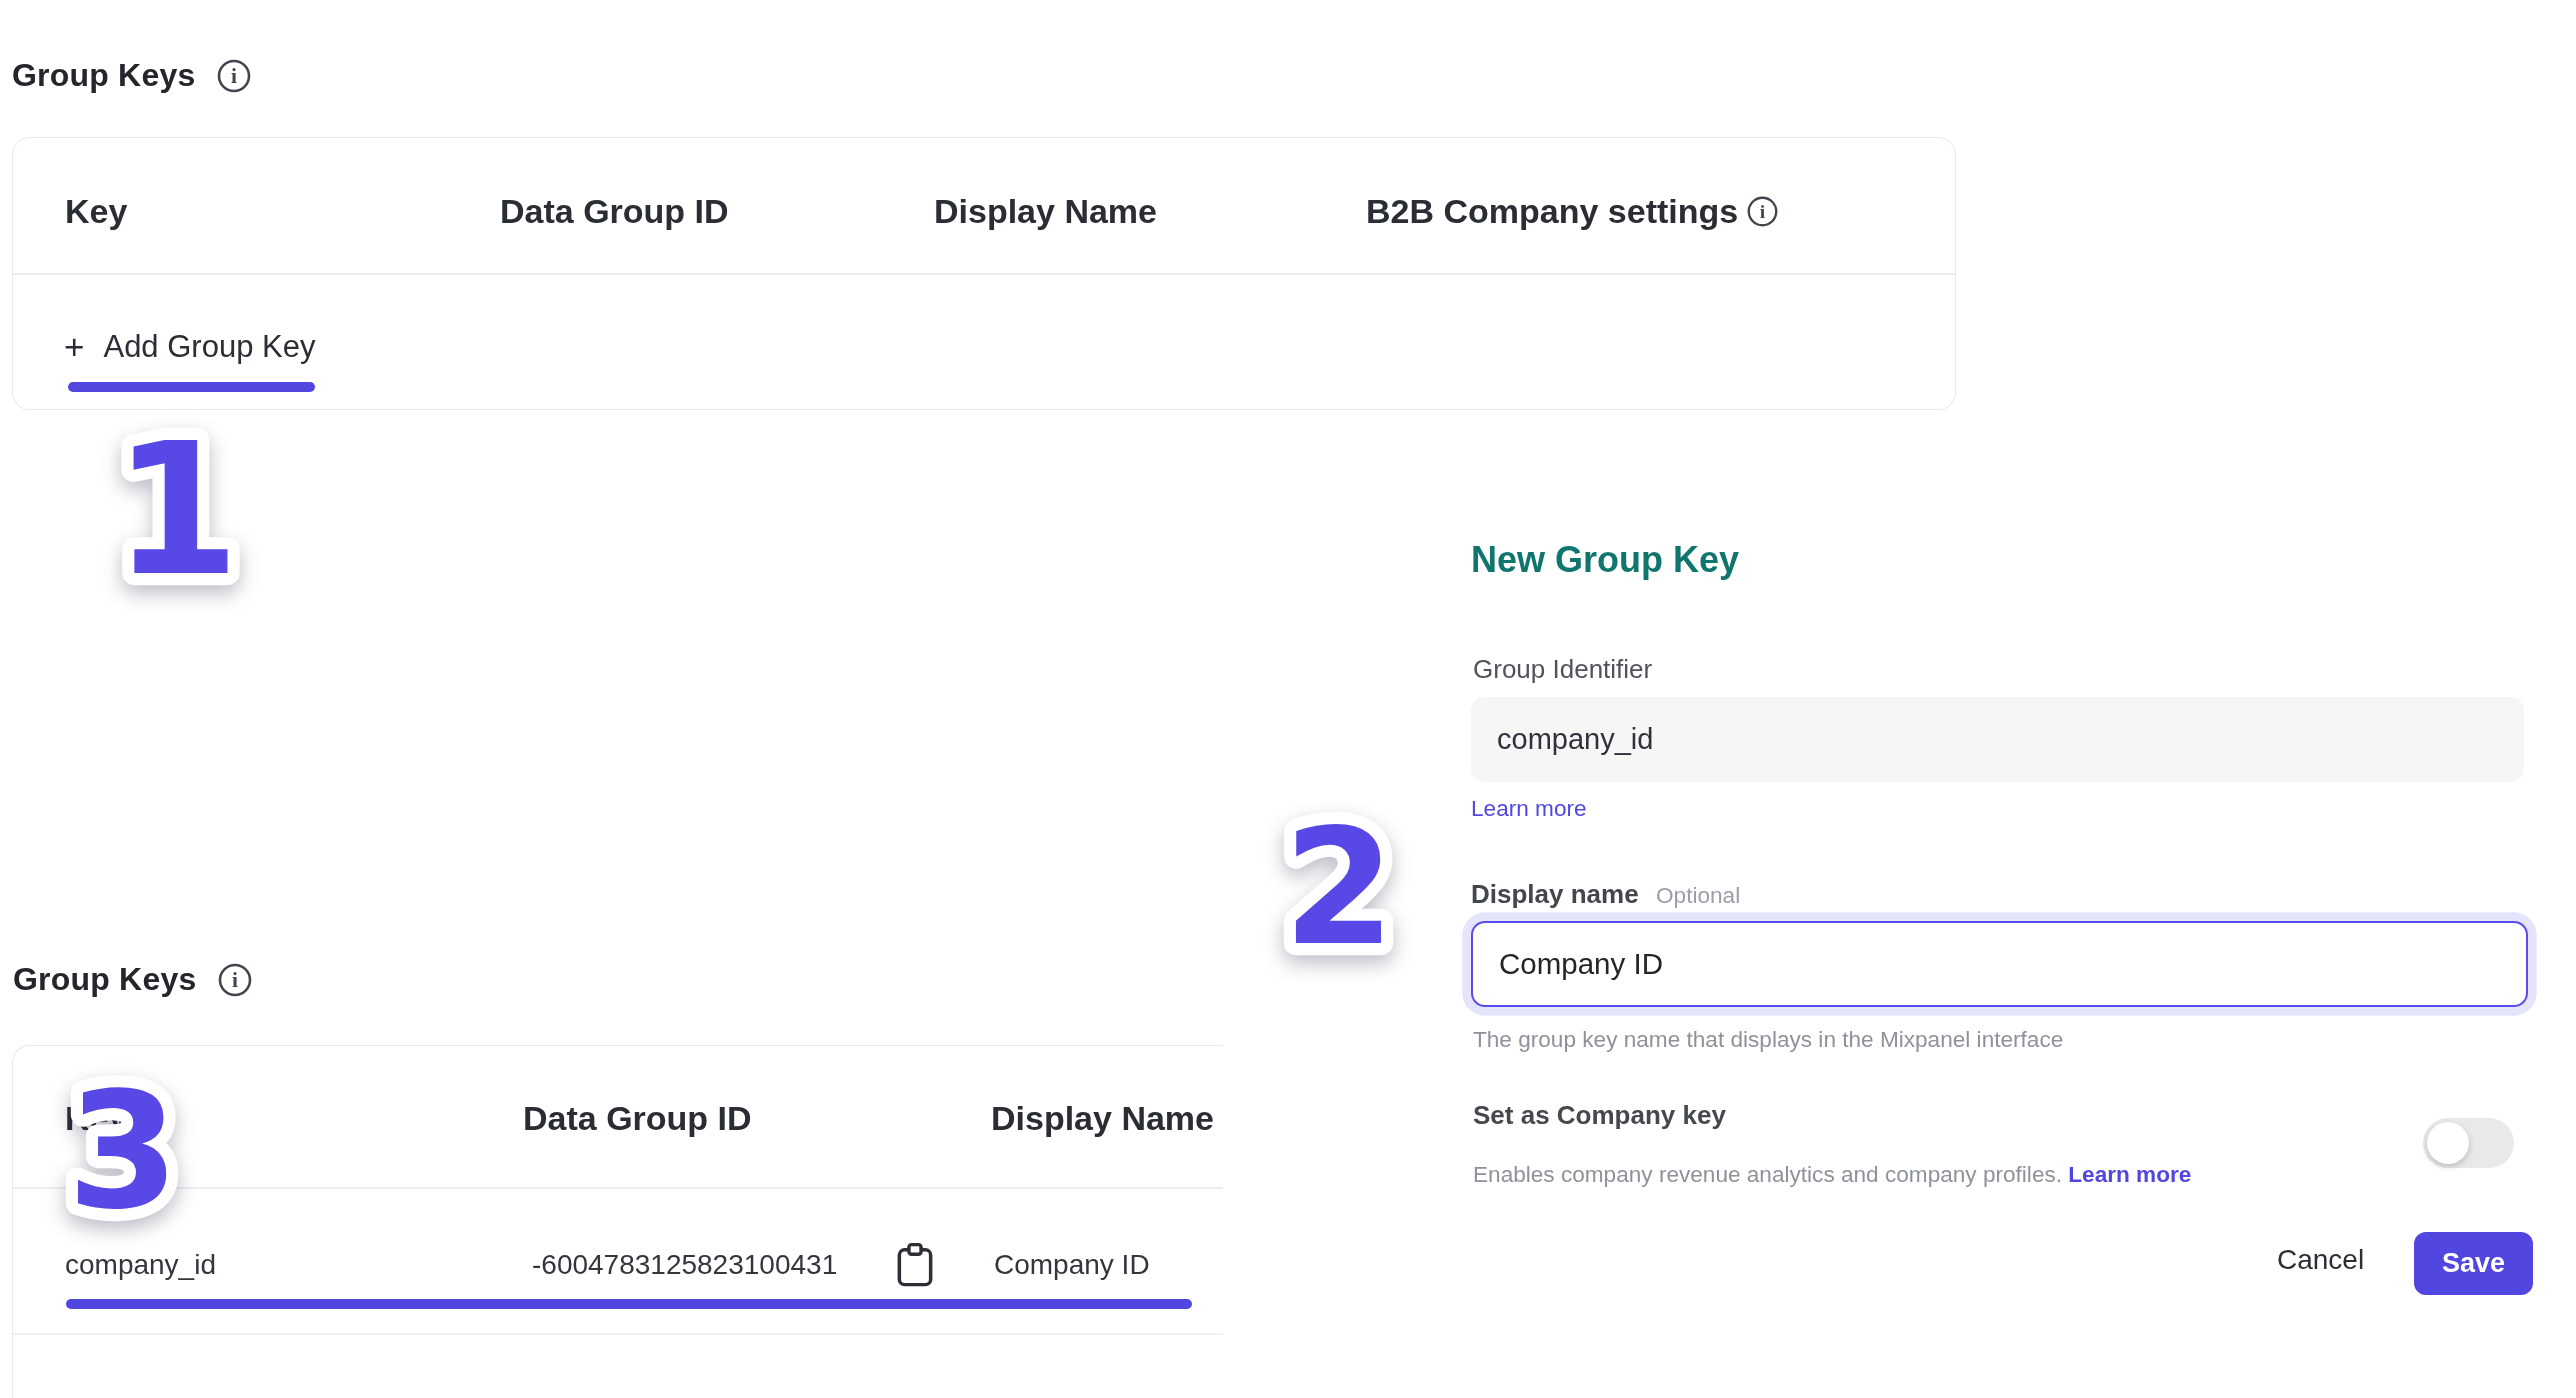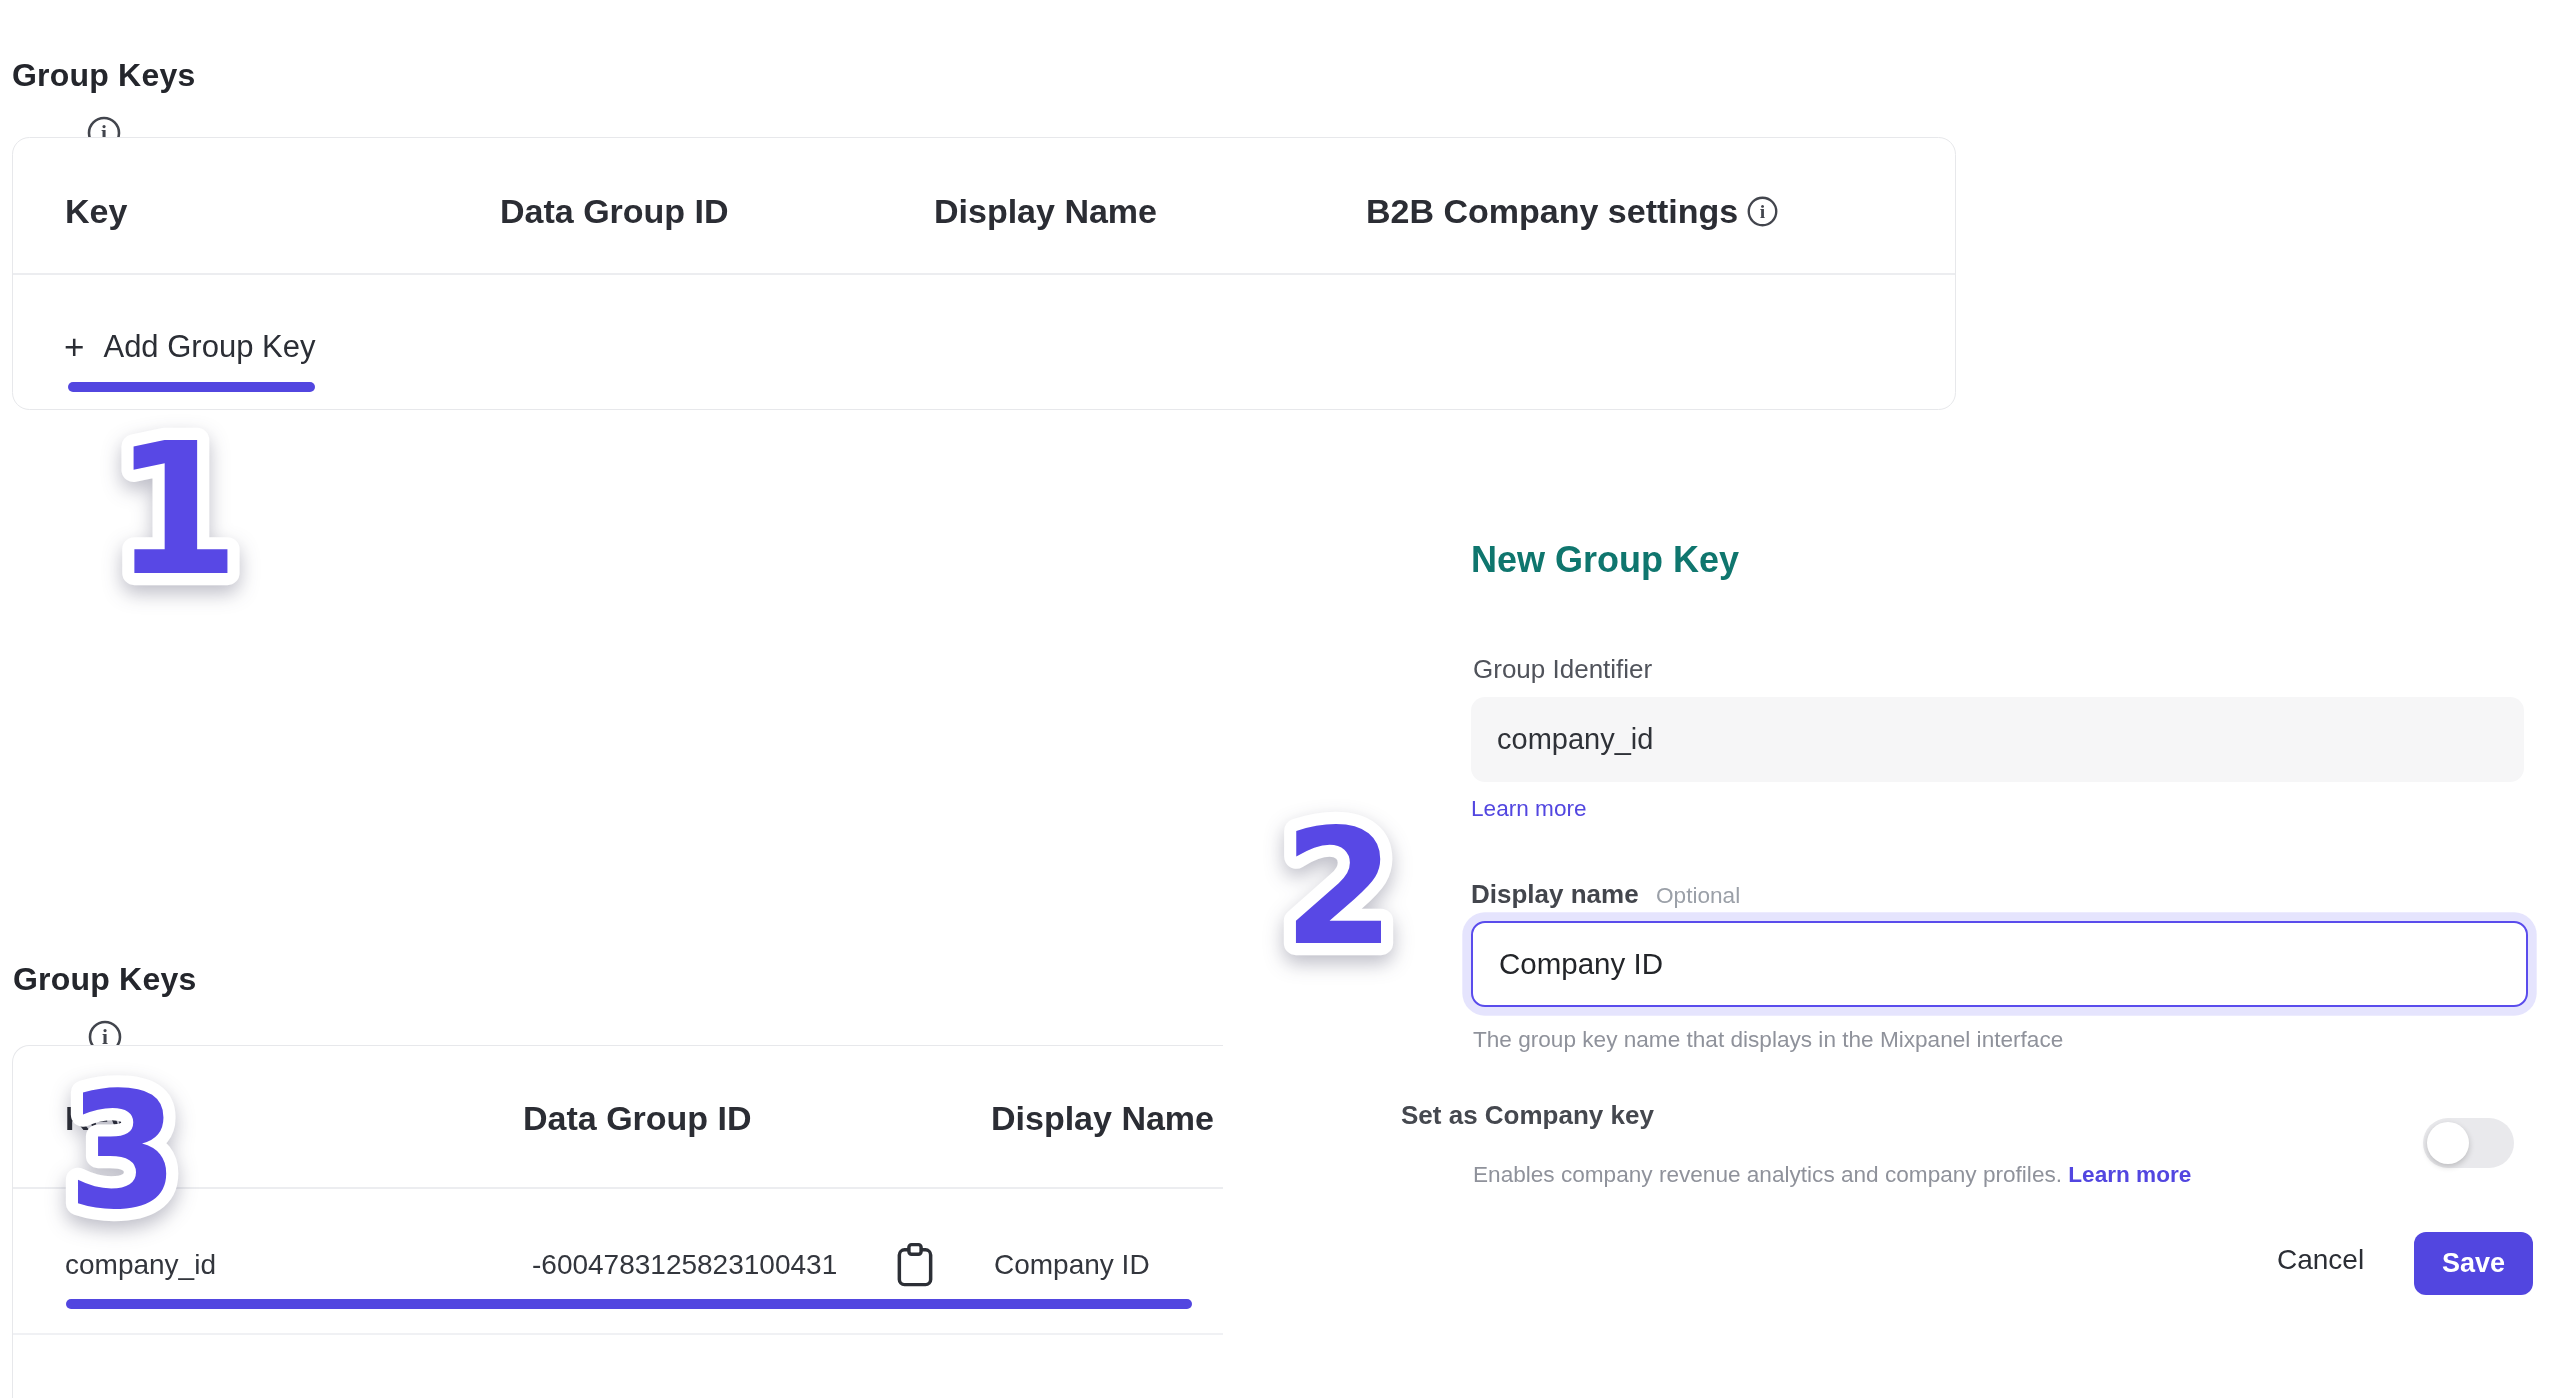--- a/index.html
+++ b/index.html
@@ -8,21 +8,21 @@
     --text-muted:#8f929b; --text-faint:#9ba0a8;
   }
   html,body{margin:0;padding:0;background:#fff;}
   .stage{
     position:relative;width:2576px;height:1398px;overflow:hidden;background:#ffffff;
     font-family:"Liberation Sans","DejaVu Sans",sans-serif;color:var(--text-dark);
   }
   .abs{position:absolute;}
 
   
-  .section-heading{display:flex;align-items:center;gap:21px;flex-direction:column;}
+  .section-heading{display:flex;align-items:center;gap:21px;}
   .section-heading .ht{font-size:32px;font-weight:700;color:#24262c;letter-spacing:0.2px;}
   .info-icon{display:inline-block;}
   .info-icon circle{fill:none;stroke:#42454d;stroke-width:3;}
   .info-icon text{fill:#42454d;font-family:"Liberation Serif","DejaVu Serif",serif;font-weight:700;font-size:25px;}
 
   
   .card{background:#fff;border:1.7px solid #e7e8eb;border-radius:17.4px;}
   .card2{background:#fff;border:1.7px solid #e7e8eb;border-right:none;border-bottom:none;border-radius:17.4px 0 0 0;}
   .hdr{font-size:34px;font-weight:700;color:#2b2d34;line-height:33px;white-space:nowrap;}
   .cell{font-size:28px;font-weight:400;color:#33363d;line-height:33px;white-space:nowrap;}
@@ -119,21 +119,21 @@
 
   <div class="abs" style="left:1471px;top:879px;display:flex;align-items:baseline;gap:17.4px;">
     <span class="fld-label-strong">Display name</span>
     <span class="optional">Optional</span>
   </div>
   <div class="abs input-shell focused" style="left:1471px;top:921px;width:1053px;height:82px;">
     <input class="txtinput" type="text" value="Company ID" style="">
   </div>
   <div class="abs helper" style="left:1473px;top:1025px;">The group key name that displays in the Mixpanel interface</div>
 
-  <div class="abs fld-label" style="left:1401px;top:1100px;font-weight:600;color:#45484f;">Set as Company key</div>
+  <div class="abs fld-label" style="left:1473px;top:1100px;font-weight:600;color:#45484f;">Set as Company key</div>
   <div class="abs toggle" style="left:2423px;top:1118px;">
     <div class="knob"></div>
   </div>
   <div class="abs helper" style="left:1473px;top:1160px;">
     <span>Enables company revenue analytics and company profiles.</span>
     <a class="link strong">Learn more</a>
   </div>
 
   <button class="abs cancel-btn" style="left:2277px;top:1244px;">Cancel</button>
   <button class="abs save-btn" style="left:2414px;top:1232px;">Save</button>

